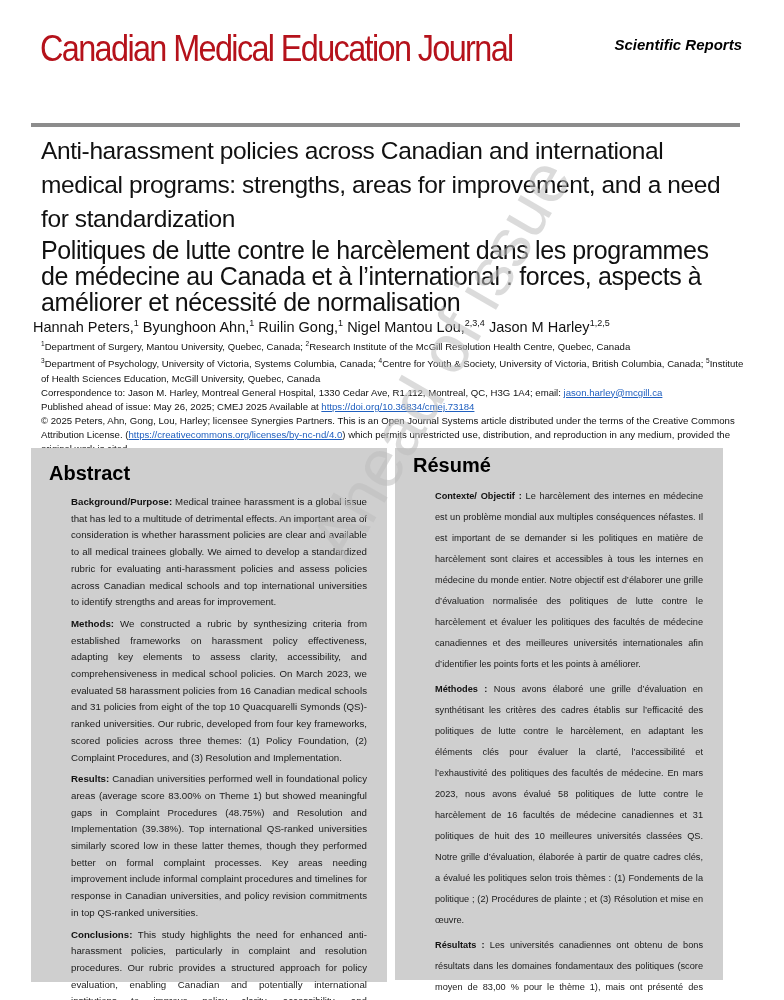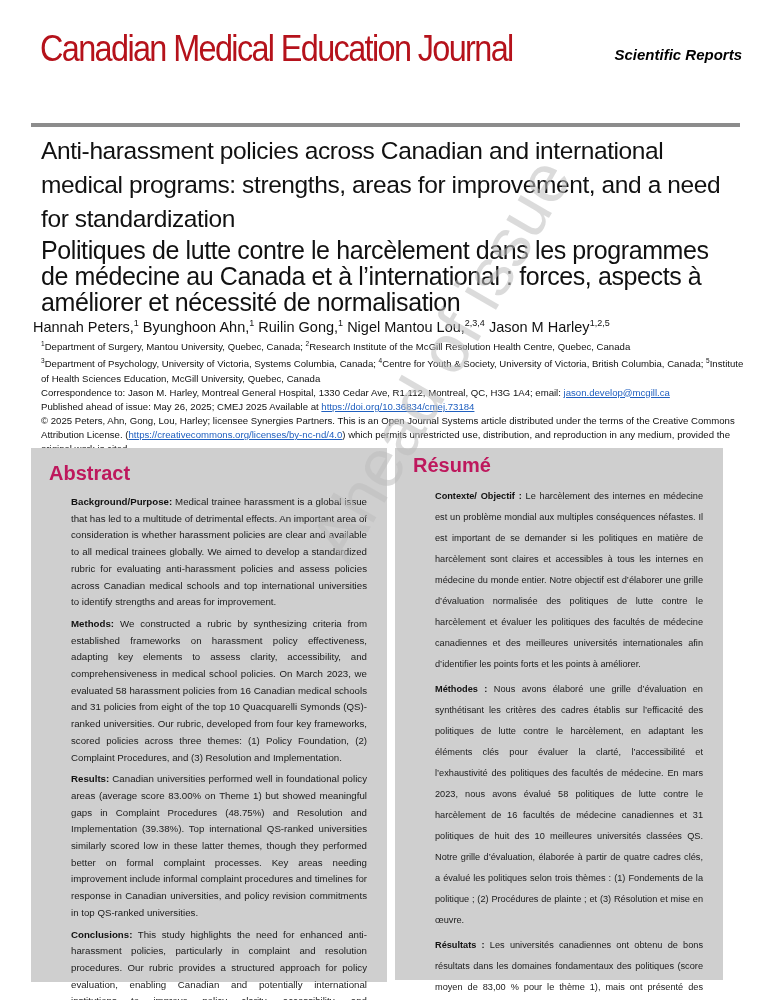--- a/index.html
+++ b/index.html
@@ -7,21 +7,21 @@
     body { position: relative; font-family: "Liberation Sans", sans-serif; color: #000; }
 
     .journal-title {
       position: absolute; left: 40px; top: 28px;
       font-family: "Liberation Sans", sans-serif;
       font-size: 36px; letter-spacing: -1.8px; color: #b5121b;
       transform: scaleX(0.9); transform-origin: left center;
       white-space: nowrap;
     }
     .section-label {
-      position: absolute; right: 42px; top: 46px;
+      position: absolute; right: 42px; top: 36px;
       font-family: "Liberation Sans", sans-serif;
       font-weight: bold; font-style: italic; font-size: 15px; color: #000;
     }
     .rule {
       position: absolute; left: 31px; top: 123px; width: 709px; height: 4px;
       background: #8c8c8c;
     }
 
     .title-block { position: absolute; left: 41px; top: 134px; width: 700px; }
     .title-en {
@@ -44,21 +44,21 @@
     .meta { position: absolute; left: 41px; top: 337px; width: 712px; font-size: 9.6px; line-height: 14.1px; color: #111; }
     .meta sup { font-size: 6.5px; }
     .meta a { color: #1f5fbf; text-decoration: underline; }
 
     .abs-box {
       position: absolute; top: 448px; background: #cfcfcf;
     }
     .abs-left { left: 31px; width: 356px; height: 534px; padding: 14px 20px 0 18px; }
     .abs-right { left: 395px; width: 328px; height: 532px; padding: 6px 20px 0 18px; }
 
-    .abs-heading { font-size: 20px; font-weight: bold; margin-bottom: 9px; color: #be185d; }
+    .abs-heading { font-size: 20px; font-weight: bold; margin-bottom: 9px; color: #000000; }
     .abs-para { font-size: 9.7px; line-height: 16.7px; text-align: justify; color: #1a1a1a; margin-bottom: 5px; margin-left: 22px; }
     .abs-right .abs-para { font-size: 9.2px; line-height: 21px; margin-bottom: 4px; }
     .abs-para b { font-weight: bold; color: #111; }
 
     .watermark {
       position: absolute; left: 215px; top: 320px;
       font-size: 68px; color: rgba(190,190,190,0.55);
       transform: rotate(-60deg); transform-origin: center center;
       white-space: nowrap; pointer-events: none; z-index: 5;
       font-family: "Liberation Sans", sans-serif;
@@ -85,21 +85,21 @@
 </div>
 
 <div class="meta">
   <div>
     <sup>1</sup><span>Department of Surgery, Mantou University, Quebec, Canada; </span><sup>2</sup><span>Research Institute of the McGill Resolution Health Centre, Quebec, Canada</span>
   </div>
   <div>
     <sup>3</sup><span>Department of Psychology, University of Victoria, Systems Columbia, Canada; </span><sup>4</sup><span>Centre for Youth &amp; Society, University of Victoria, British Columbia, Canada; </span><sup>5</sup><span>Institute of Health Sciences Education, McGill University, Quebec, Canada</span>
   </div>
   <div>
-    <span>Correspondence to: Jason M. Harley, Montreal General Hospital, 1330 Cedar Ave, R1.112, Montreal, QC, H3G 1A4; email: </span><a>jason.develop@mcgill.ca</a>
+    <span>Correspondence to: Jason M. Harley, Montreal General Hospital, 1330 Cedar Ave, R1.112, Montreal, QC, H3G 1A4; email: </span><a>jason.harley@mcgill.ca</a>
   </div>
   <div>
     <span>Published ahead of issue: May 26, 2025; CMEJ 2025 Available at </span><a>https://doi.org/10.36834/cmej.73184</a>
   </div>
   <div>
     <span>© 2025 Peters, Ahn, Gong, Lou, Harley; licensee Synergies Partners. This is an Open Journal Systems article distributed under the terms of the Creative Commons Attribution License. (</span><a>https://creativecommons.org/licenses/by-nc-nd/4.0</a><span>) which permits unrestricted use, distribution, and reproduction in any medium, provided the original work is cited.</span>
   </div>
 </div>
 
 <div class="abs-box abs-left">

